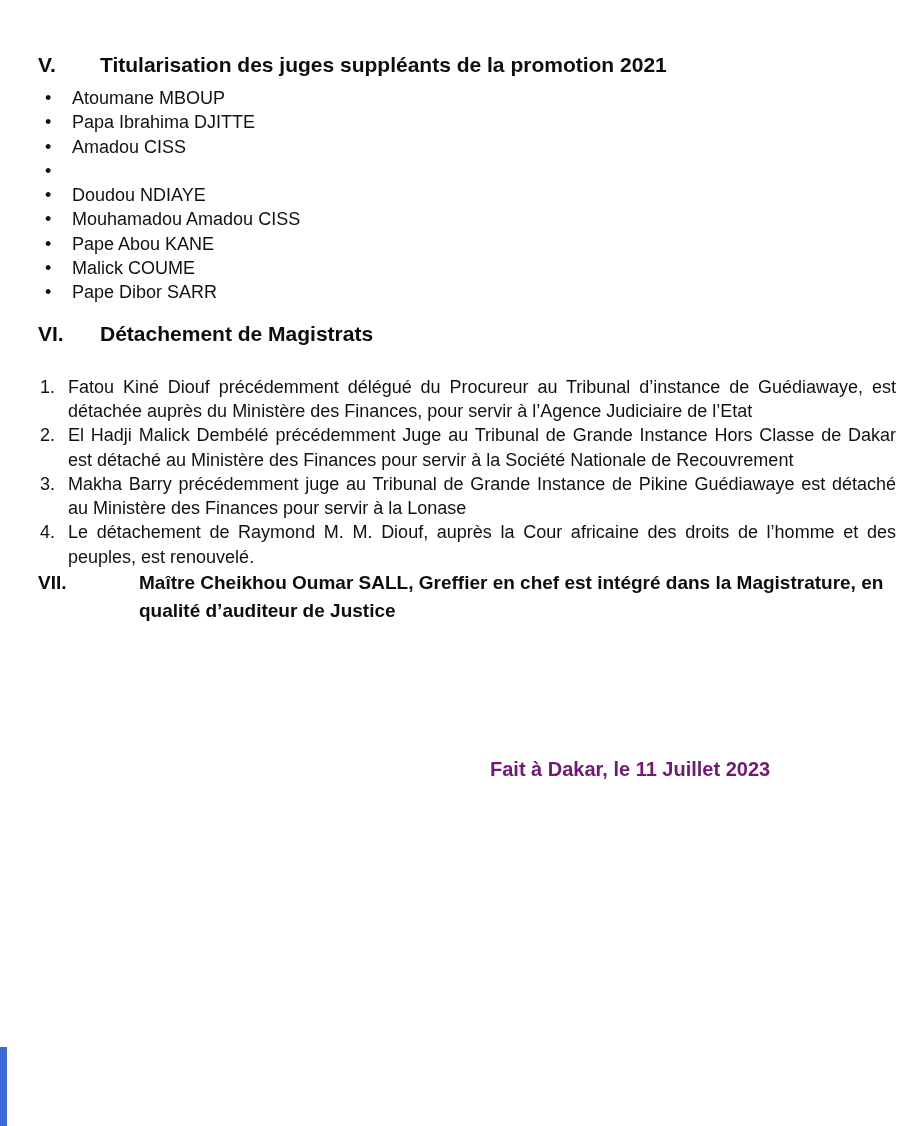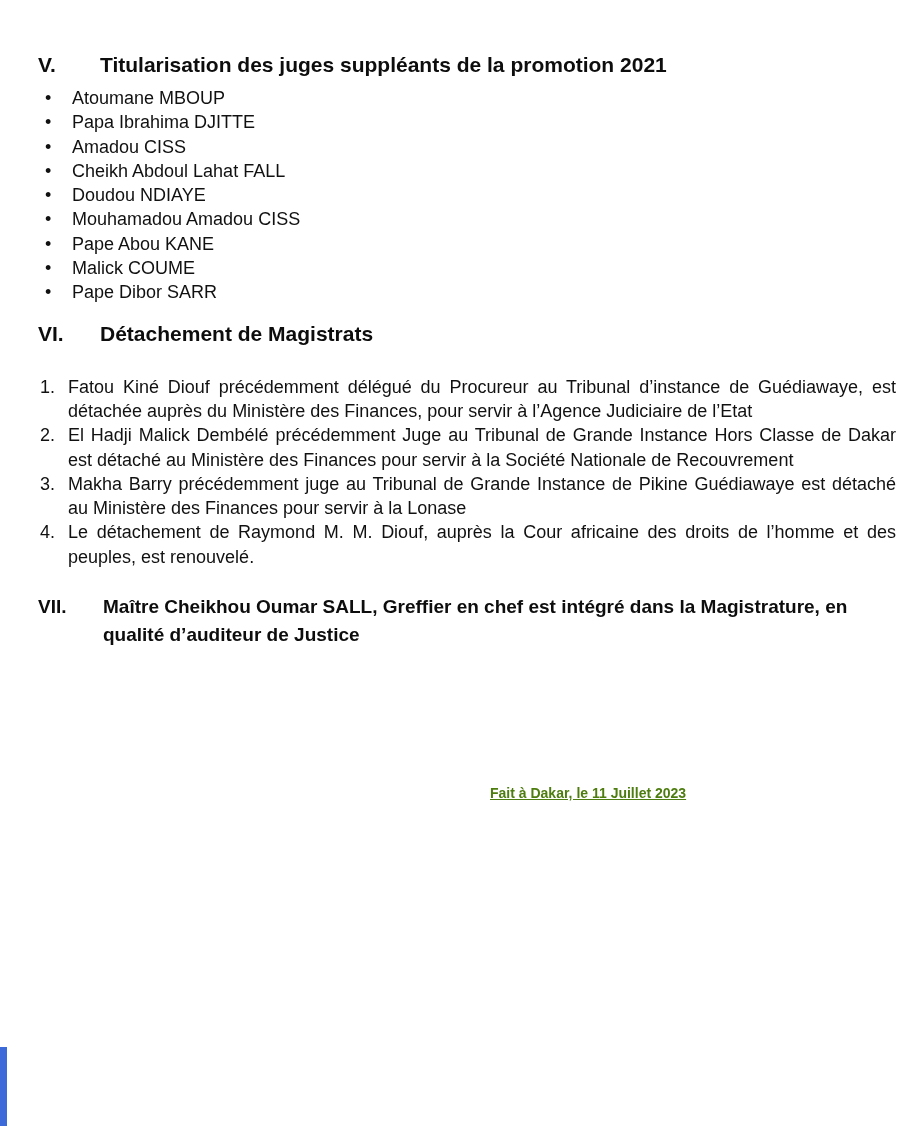--- a/index.html
+++ b/index.html
@@ -64,34 +64,33 @@
     flex: none;
     width: 30px;
     padding-left: 2px;
     box-sizing: border-box;
   }
   .numbered .txt {
     flex: 1;
     text-align: justify;
   }
   .heading-vii {
-    margin-top: 24px;
     font-size: 19px;
     line-height: 27.5px;
+    gap: 36px;
   }
   .heading-vii .h-num { width: 65px; }
   .heading-vii .h-title { max-width: 794px; }
   .dateline {
     margin-top: 132px;
     margin-left: 452px;
     font-weight: bold;
-    font-size: 14px;
+    font-size: 20px;
     line-height: 27px;
-    color: #4d7c0f;
-    text-decoration: underline;
+    color: #701a75;
   }
   .left-bar {
     position: absolute;
     left: 0;
     top: 1047px;
     width: 7px;
     height: 79px;
   }
 </style>
 </head>
@@ -112,21 +111,20 @@
     <li>
       <span class="dot">•</span>
       <span>Papa Ibrahima DJITTE</span>
     </li>
     <li>
       <span class="dot">•</span>
       <span>Amadou CISS</span>
     </li>
     <li>
       <span class="dot">•</span>
-      <span>Cheikh Abdoul Lahat FALL</span>
     </li>
     <li>
       <span class="dot">•</span>
       <span>Doudou NDIAYE</span>
     </li>
     <li>
       <span class="dot">•</span>
       <span>Mouhamadou Amadou CISS</span>
     </li>
     <li>

